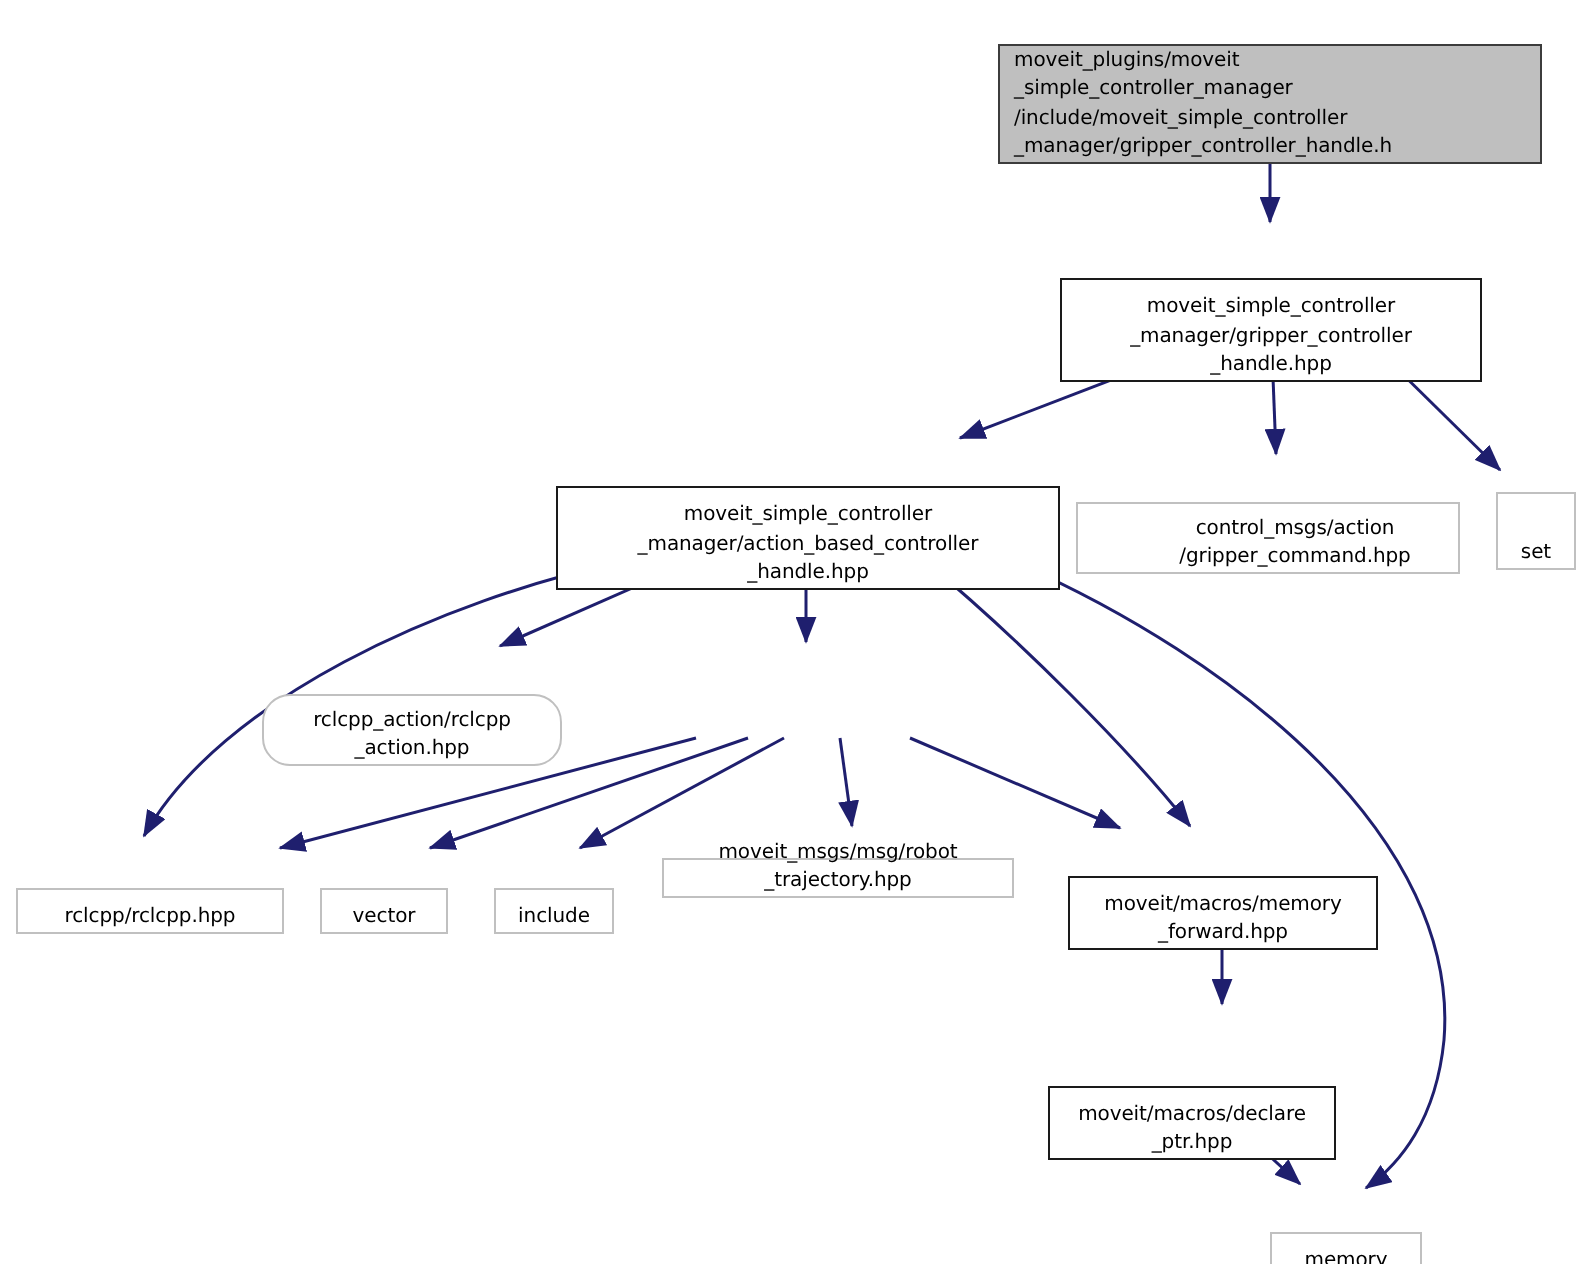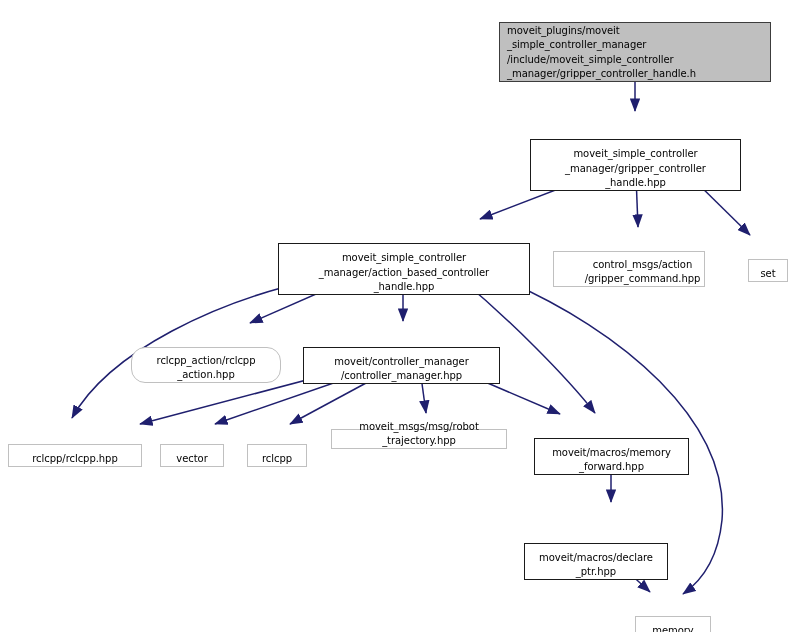--- a/index.html
+++ b/index.html
@@ -100,30 +100,28 @@
       <div class="node node-root" style="left: 499px; top: 6px; width: 272px; height: 60px;"><span class="node-label">moveit_plugins/moveit
 _simple_controller_manager
 /include/moveit_simple_controller
 _manager/gripper_controller_handle.h</span></div>
       <div class="node node-bold" style="left: 530px; top: 123px; width: 211px; height: 52px;"><span class="node-label">moveit_simple_controller
 _manager/gripper_controller
 _handle.hpp</span></div>
       <div class="node node-bold" style="left: 278px; top: 227px; width: 252px; height: 52px;"><span class="node-label">moveit_simple_controller
 _manager/action_based_controller
 _handle.hpp</span></div>
-      <div class="node node-normal" style="left: 553px; top: 235px; width: 152px; height: 36px; padding-left: 27px;"><span class="node-label">control_msgs/action
+      <div class="node node-normal" style="left: 538px; top: 235px; width: 192px; height: 36px; padding-left: 27px;"><span class="node-label">control_msgs/action
 /gripper_command.hpp</span></div>
-      <div class="node node-normal" style="left: 748px; top: 243px; width: 40px; height: 23px;"><span class="node-label">set</span></div>
+      <div class="node node-normal" style="left: 748px; top: 230px; width: 40px; height: 39px;"><span class="node-label">set</span></div>
       <div class="node node-normal" style="left: 131px; top: 331px; width: 150px; height: 36px; border-radius: 14px;"><span class="node-label">rclcpp_action/rclcpp
 _action.hpp</span></div>
-      <div class="node node-bold" style="left: 303px; top: 331px; width: 197px; height: 37px;"><span class="node-label">moveit/controller_manager
-/controller_manager.hpp</span></div>
       <div class="node node-normal" style="left: 8px; top: 428px; width: 134px; height: 23px;"><span class="node-label">rclcpp/rclcpp.hpp</span></div>
       <div class="node node-normal" style="left: 160px; top: 428px; width: 64px; height: 23px;"><span class="node-label">vector</span></div>
-      <div class="node node-normal" style="left: 247px; top: 428px; width: 60px; height: 23px;"><span class="node-label">rclcpp</span></div>
+      <div class="node node-normal" style="left: 247px; top: 428px; width: 60px; height: 23px;"><span class="node-label">include</span></div>
       <div class="node node-normal" style="left: 331px; top: 413px; width: 176px; height: 20px;"><span class="node-label">moveit_msgs/msg/robot
 _trajectory.hpp</span></div>
       <div class="node node-bold" style="left: 534px; top: 422px; width: 155px; height: 37px;"><span class="node-label">moveit/macros/memory
 _forward.hpp</span></div>
       <div class="node node-bold" style="left: 524px; top: 527px; width: 144px; height: 37px;"><span class="node-label">moveit/macros/declare
 _ptr.hpp</span></div>
       <div class="node node-normal" style="left: 635px; top: 600px; width: 76px; height: 23px;"><span class="node-label">memory</span></div>
     </div>
 
 </div>

